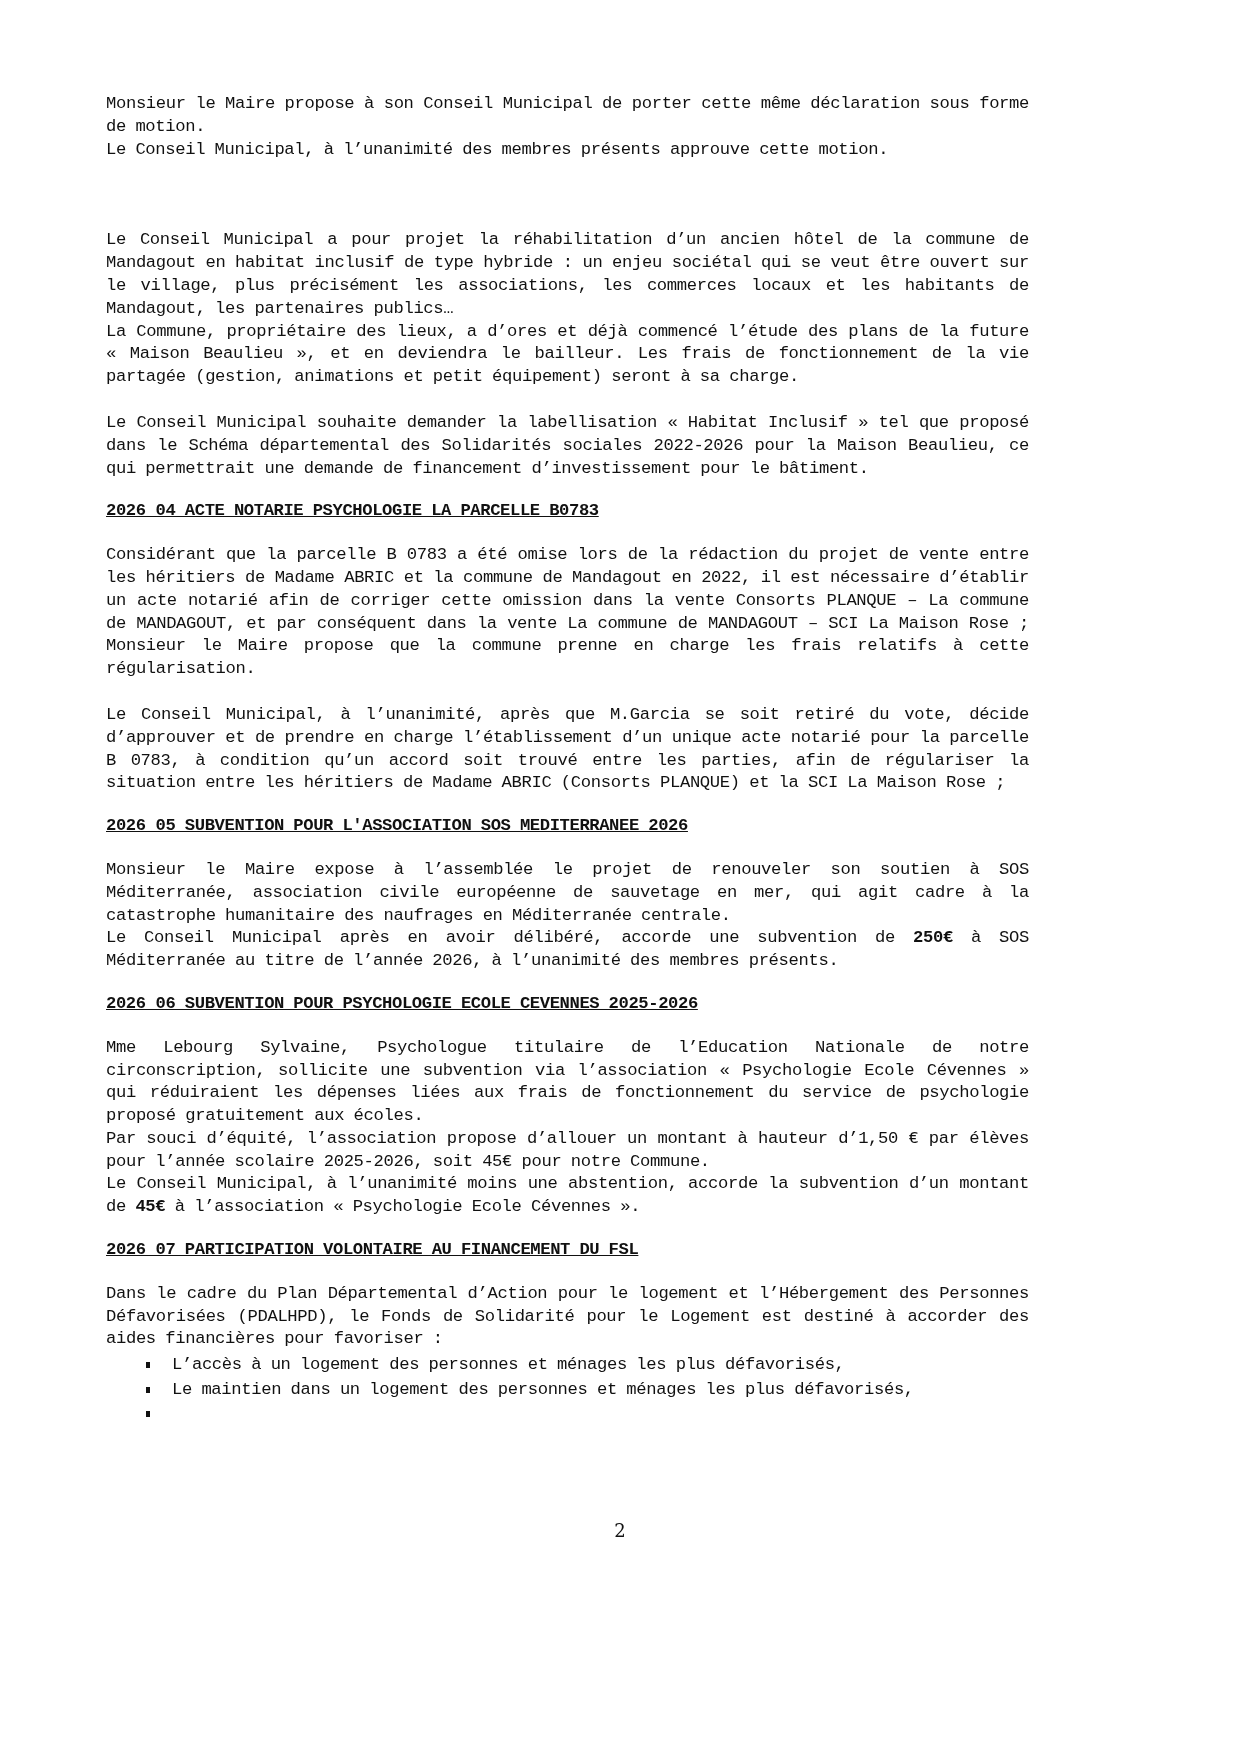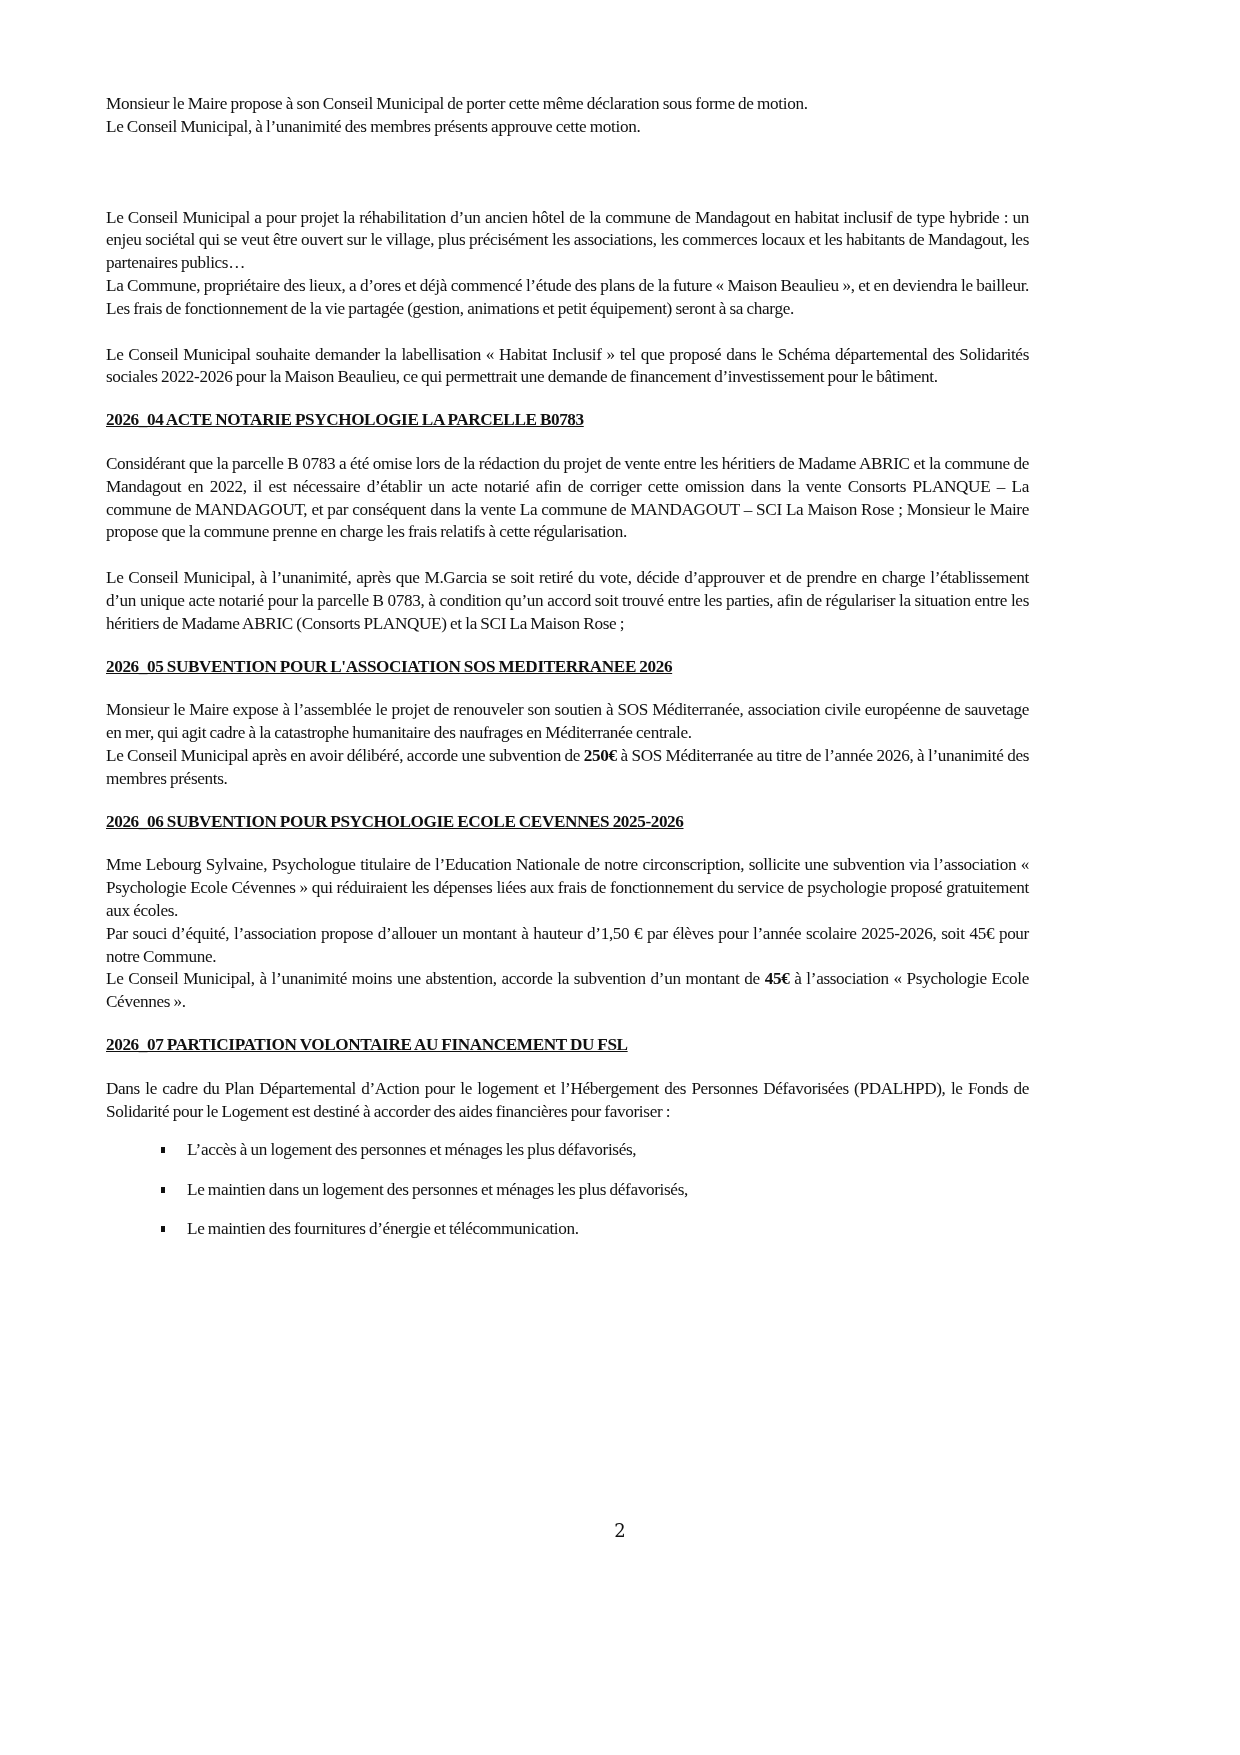--- a/index.html
+++ b/index.html
@@ -1,32 +1,32 @@
 <!DOCTYPE html>
 <html><head>
   <meta charset="utf-8">
   <style>
     html, body { margin: 0; padding: 0; background: #ffffff; }
     body { width: 1240px; height: 1755px; position: relative; overflow: hidden; }
     .page {
       position: absolute; left: 106px; top: 93px; width: 923px;
-      font-family: Liberation Serif, serif;
+      font-family: Liberation Mono, monospace;
       font-size: 17.2px; line-height: 22.8px; color: #111111;
       letter-spacing: -0.35px; word-spacing: -0.5px;
     }
     .p { margin: 0; text-align: justify; }
     .p.last { text-align-last: left; }
     .gap-sm { height: 23px; }
     .gap-md { height: 44px; }
     .heading {
       font-weight: bold; text-decoration: underline; margin: 0;
       font-size: 17.2px; letter-spacing: -0.4px;
     }
     .bullets { list-style: none; margin: 2px 0 0 0; padding: 0 0 0 40px; }
-    .bullets li { position: relative; padding-left: 26px; margin: 15px; line-height: 24.6px; }
+    .bullets li { position: relative; padding-left: 26px; margin: 0; line-height: 24.6px; }
     .bullets li .bullet {
       position: absolute; left: 0; top: 9px; width: 4px; height: 6px; background: #111;
     }
     .footer {
       position: absolute; left: 0; width: 1240px; top: 1520px; text-align: center;
       font-family: "DejaVu Serif", serif; font-size: 18px; color: #111;
     }
     b { font-weight: bold; }
   </style>
 </head>
@@ -78,18 +78,18 @@
 
   <div class="gap-sm" style="height:20px"></div>
 
   <section>
     <h2 class="heading">2026_07 PARTICIPATION VOLONTAIRE AU FINANCEMENT DU FSL</h2>
     <div class="gap-sm" style="height:21px"></div>
     <p class="p">Dans le cadre du Plan Départemental d’Action pour le logement et l’Hébergement des Personnes Défavorisées (PDALHPD), le Fonds de Solidarité pour le Logement est destiné à accorder des aides financières pour favoriser :</p>
     <ul class="bullets">
       <li><span class="bullet"></span><span>L’accès à un logement des personnes et ménages les plus défavorisés,</span></li>
       <li><span class="bullet"></span><span>Le maintien dans un logement des personnes et ménages les plus défavorisés,</span></li>
-      <li><span class="bullet"></span><span>Le maintien des fournitures d’énergie et télécommunication.</span></li>
+      <li><span class="bullet"></span></li>
     </ul>
   </section>
 </div>
 
 <div class="footer">2</div>
 
 </body></html>

